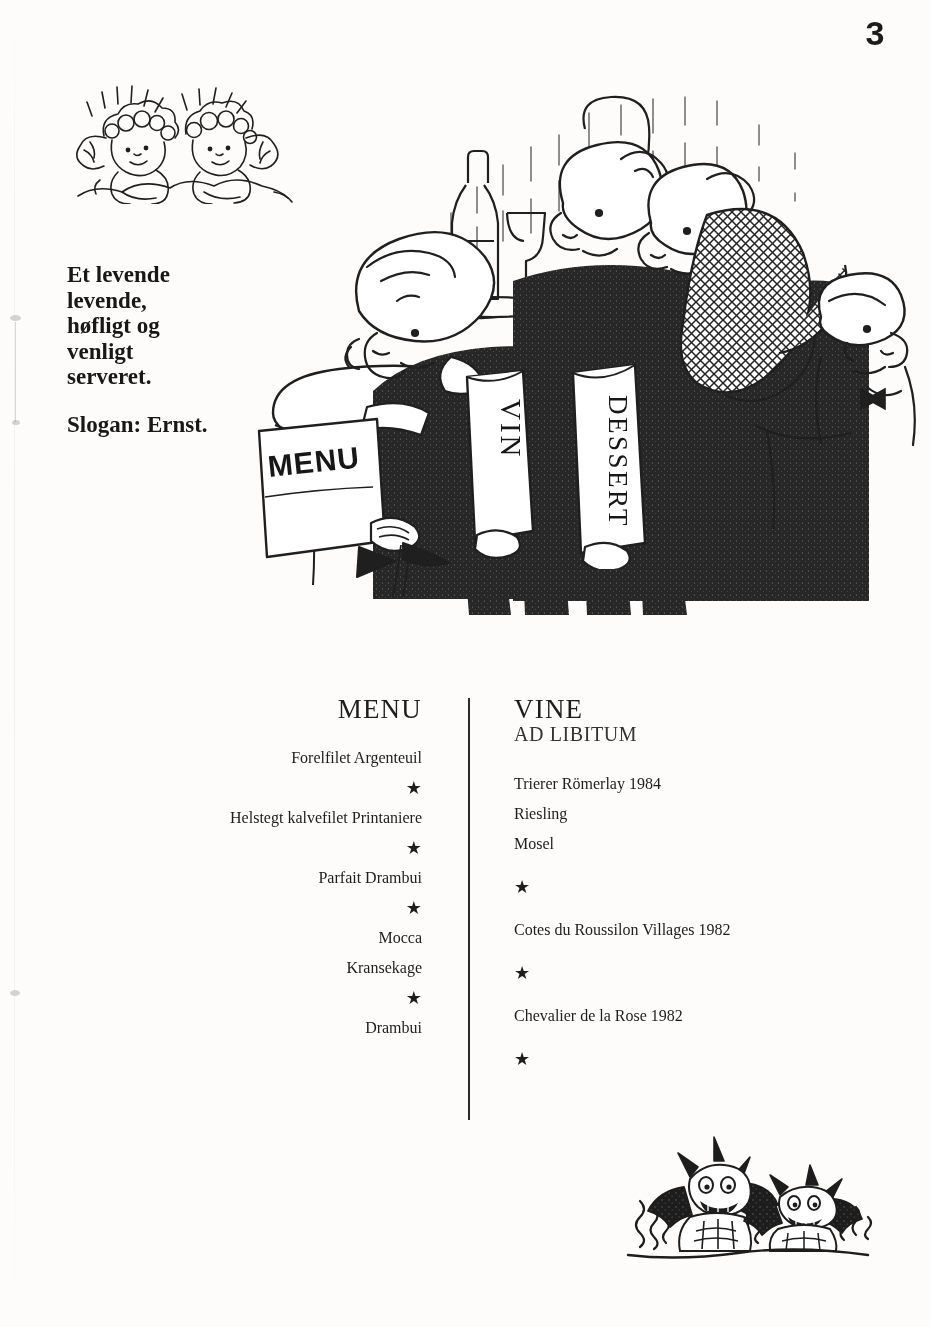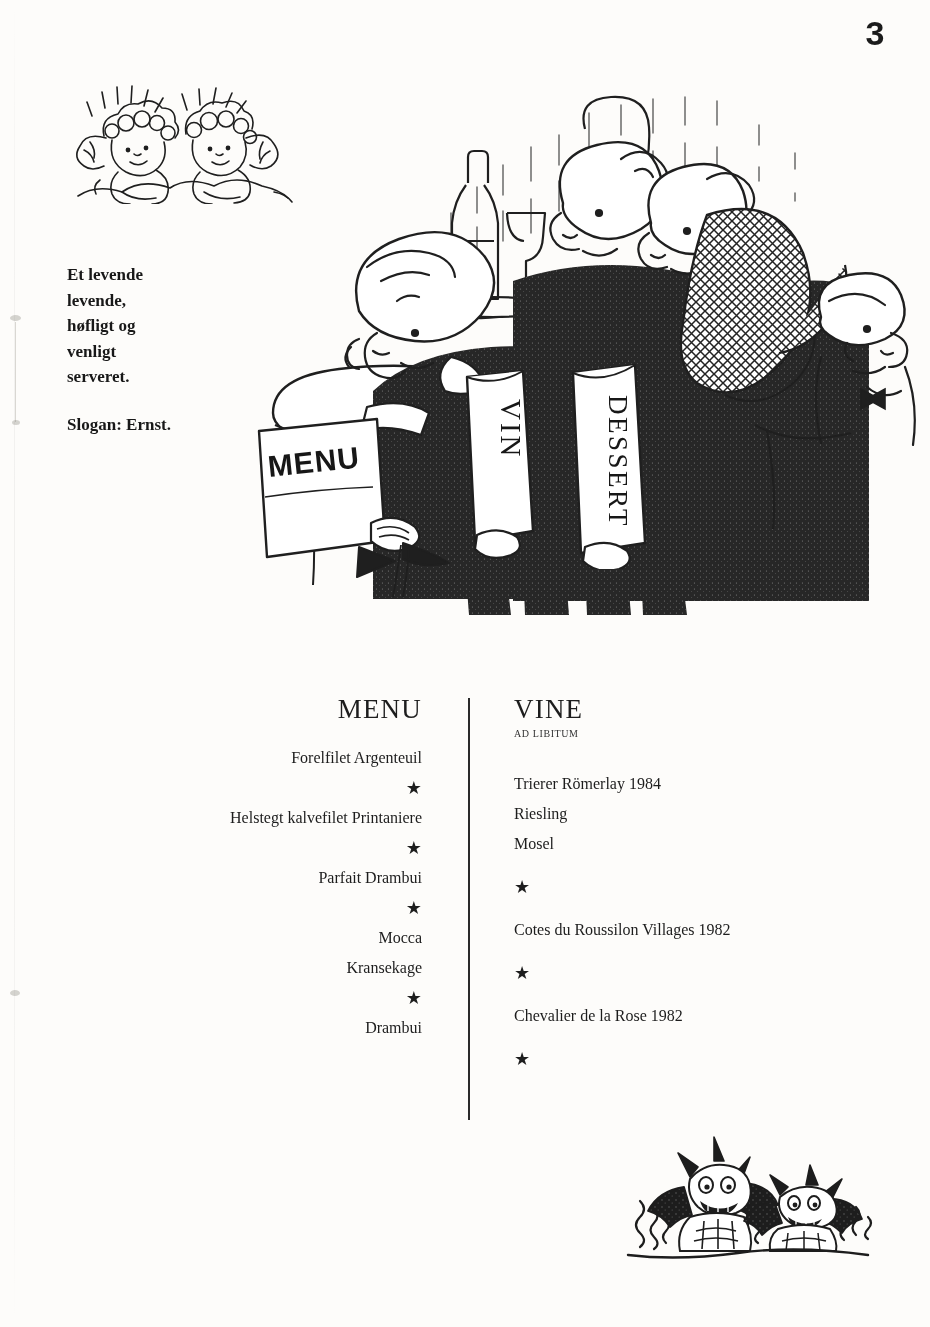--- a/index.html
+++ b/index.html
@@ -58,21 +58,21 @@
   }
 
   
   .caption {
     position: absolute;
     left: 67px;
     top: 262px;
     width: 150px;
     font-family: "Liberation Serif", "DejaVu Serif", serif;
     font-weight: bold;
-    font-size: 17px;
+    font-size: 23px;
     line-height: 25.5px;
     color: #181818;
   }
   .caption p {
     margin: 0 0 22px 0;
   }
   .caption p:last-child { margin-bottom: 0; }
 
   
   .menu-block {
@@ -104,21 +104,21 @@
     width: 400px;
     text-align: left;
   }
   .col-head {
     font-size: 27px;
     letter-spacing: 1.2px;
     color: #1d1d1d;
     line-height: 30px;
   }
   .col-subhead {
-    font-size: 10px;
+    font-size: 20px;
     letter-spacing: 0.6px;
     color: #333333;
     line-height: 18px;
     margin-top: 1px;
   }
   .item {
     font-size: 16px;
     line-height: 30px;
     color: #1d1d1d;
     white-space: nowrap;

